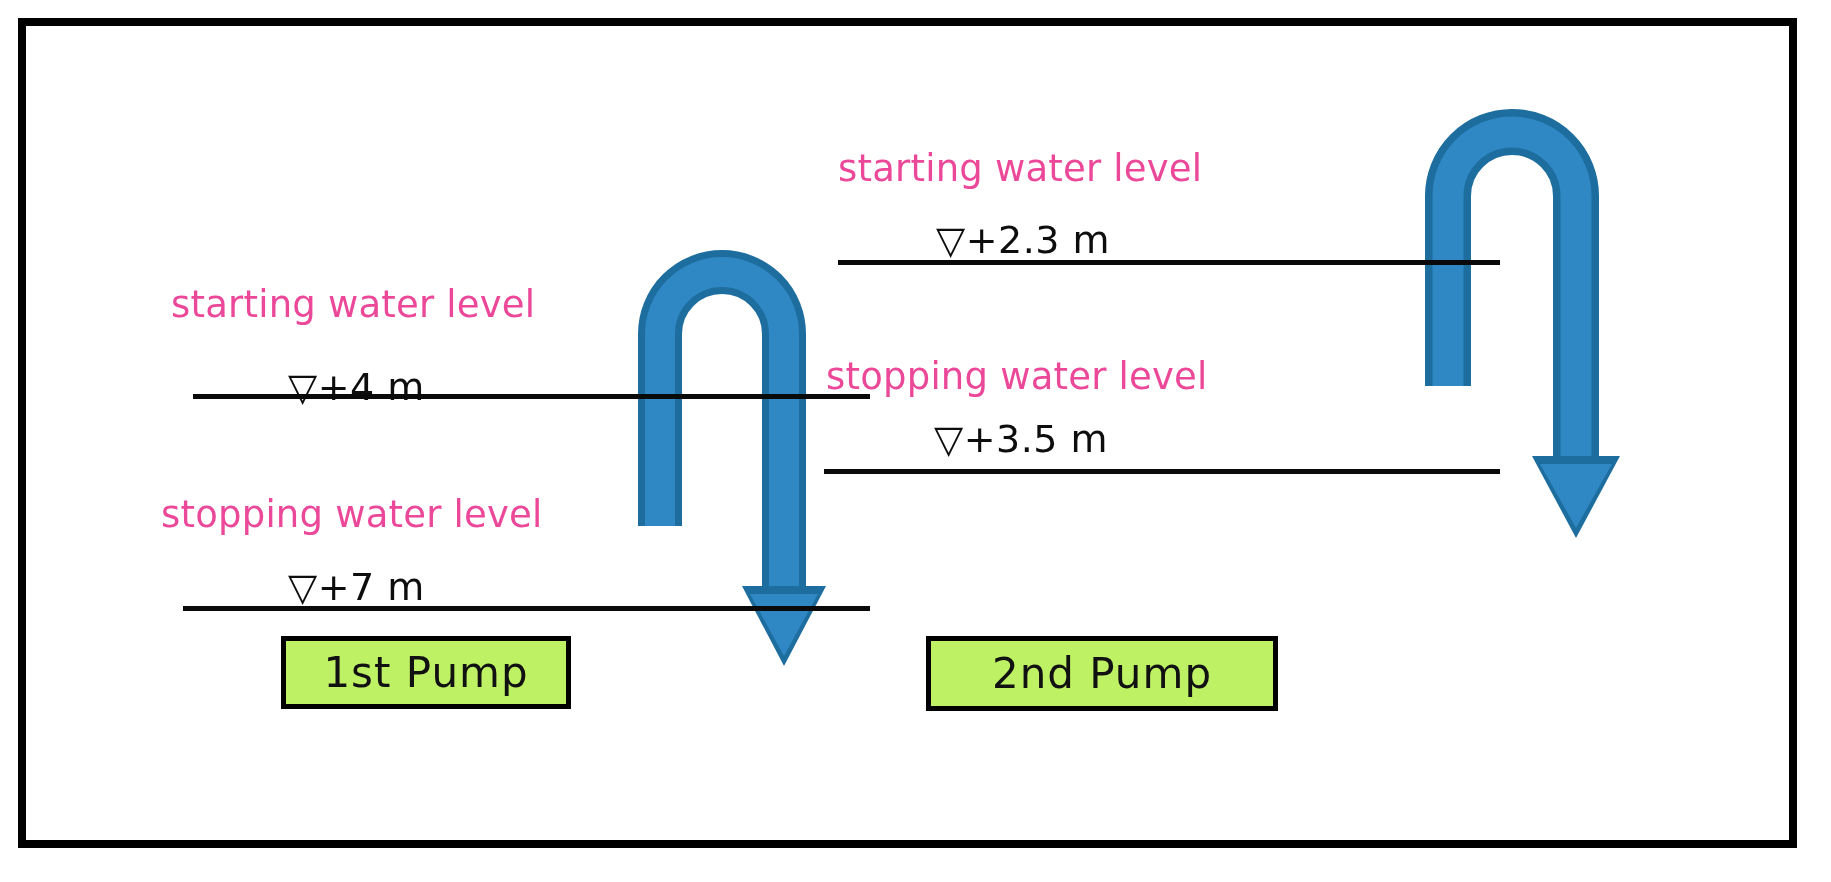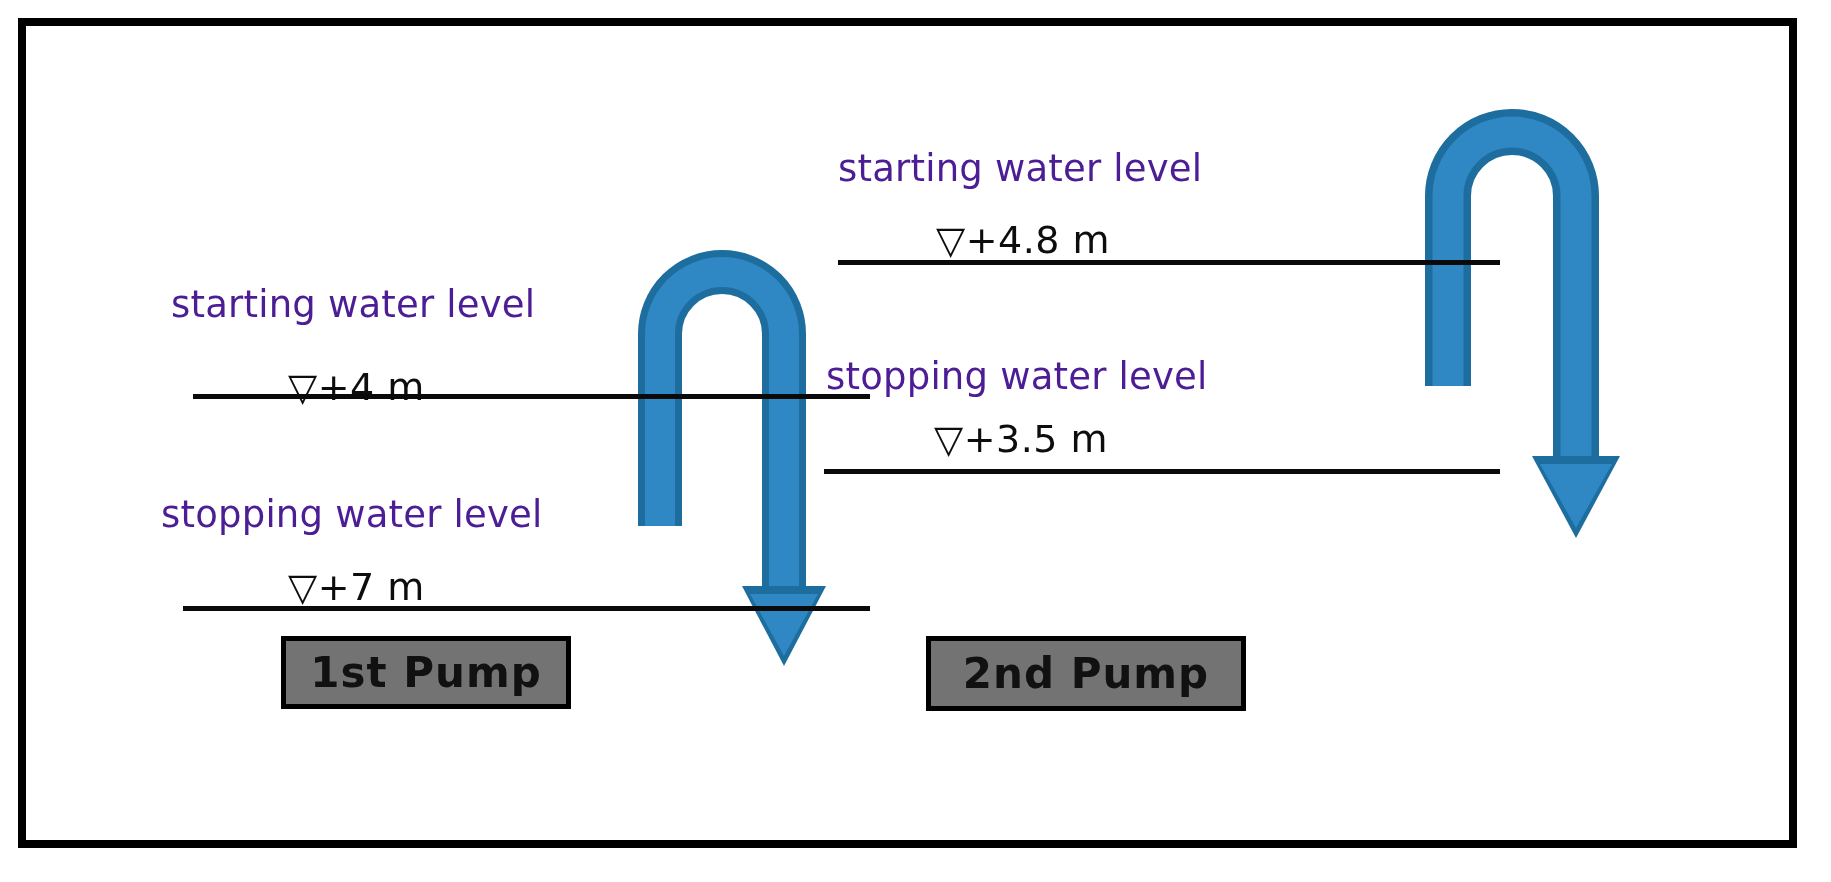--- a/index.html
+++ b/index.html
@@ -27,43 +27,42 @@
     box-sizing: border-box;
     background: #ffffff;
   }
   .level-line {
     position: absolute;
     height: 5px;
     background: #0a0a0a;
   }
   .label {
     position: absolute;
-    color: #4c1d95;
+    color: #ec4899;
     font-size: 37px;
     line-height: 1.12;
     white-space: nowrap;
     letter-spacing: 0.2px;
   }
   .value {
     position: absolute;
     color: #0d0d0d;
     font-size: 38px;
     line-height: 1.12;
     white-space: nowrap;
     letter-spacing: 0.5px;
   }
   .pump-box {
     position: absolute;
     border: 5px solid #000000;
     box-sizing: border-box;
-    background: #737373;
+    background: #bef264;
     display: flex;
     align-items: center;
     justify-content: center;
-    font-weight: bold;
   }
   .pump-box span {
     font-size: 42px;
     color: #111111;
     letter-spacing: 1px;
   }
   .arrow-svg {
     position: absolute;
     overflow: visible;
   }
@@ -113,28 +112,28 @@
       <path d="M 24 300
                L 24 110
                A 64 64 0 0 1 152 110
                L 152 390" fill="none" stroke="#2f87c4" stroke-width="31" stroke-linecap="butt"></path>
       <polygon points="108,370 196,370 152,452" fill="#1d6d9e"></polygon>
       <polygon points="116,378 188,378 152,442" fill="#2f87c4"></polygon>
     </svg>
 
     <div class="label" style="left:812px; top:122px;">starting water level</div>
 
-    <div class="value" style="left:910px; top:193px;">▽+4.8 m</div>
+    <div class="value" style="left:910px; top:193px;">▽+2.3 m</div>
 
     <div class="level-line" style="left:812px; top:234px; width:662px;"></div>
 
     <div class="label" style="left:800px; top:330px;">stopping water level</div>
 
     <div class="value" style="left:908px; top:392px;">▽+3.5 m</div>
 
     <div class="level-line" style="left:798px; top:443px; width:676px;"></div>
 
-    <div class="pump-box" style="left:900px; top:610px; width:320px; height:75px;">
+    <div class="pump-box" style="left:900px; top:610px; width:352px; height:75px;">
       <span>2nd Pump</span>
     </div>
 
   </div>
 </div>
 
 </body></html>

